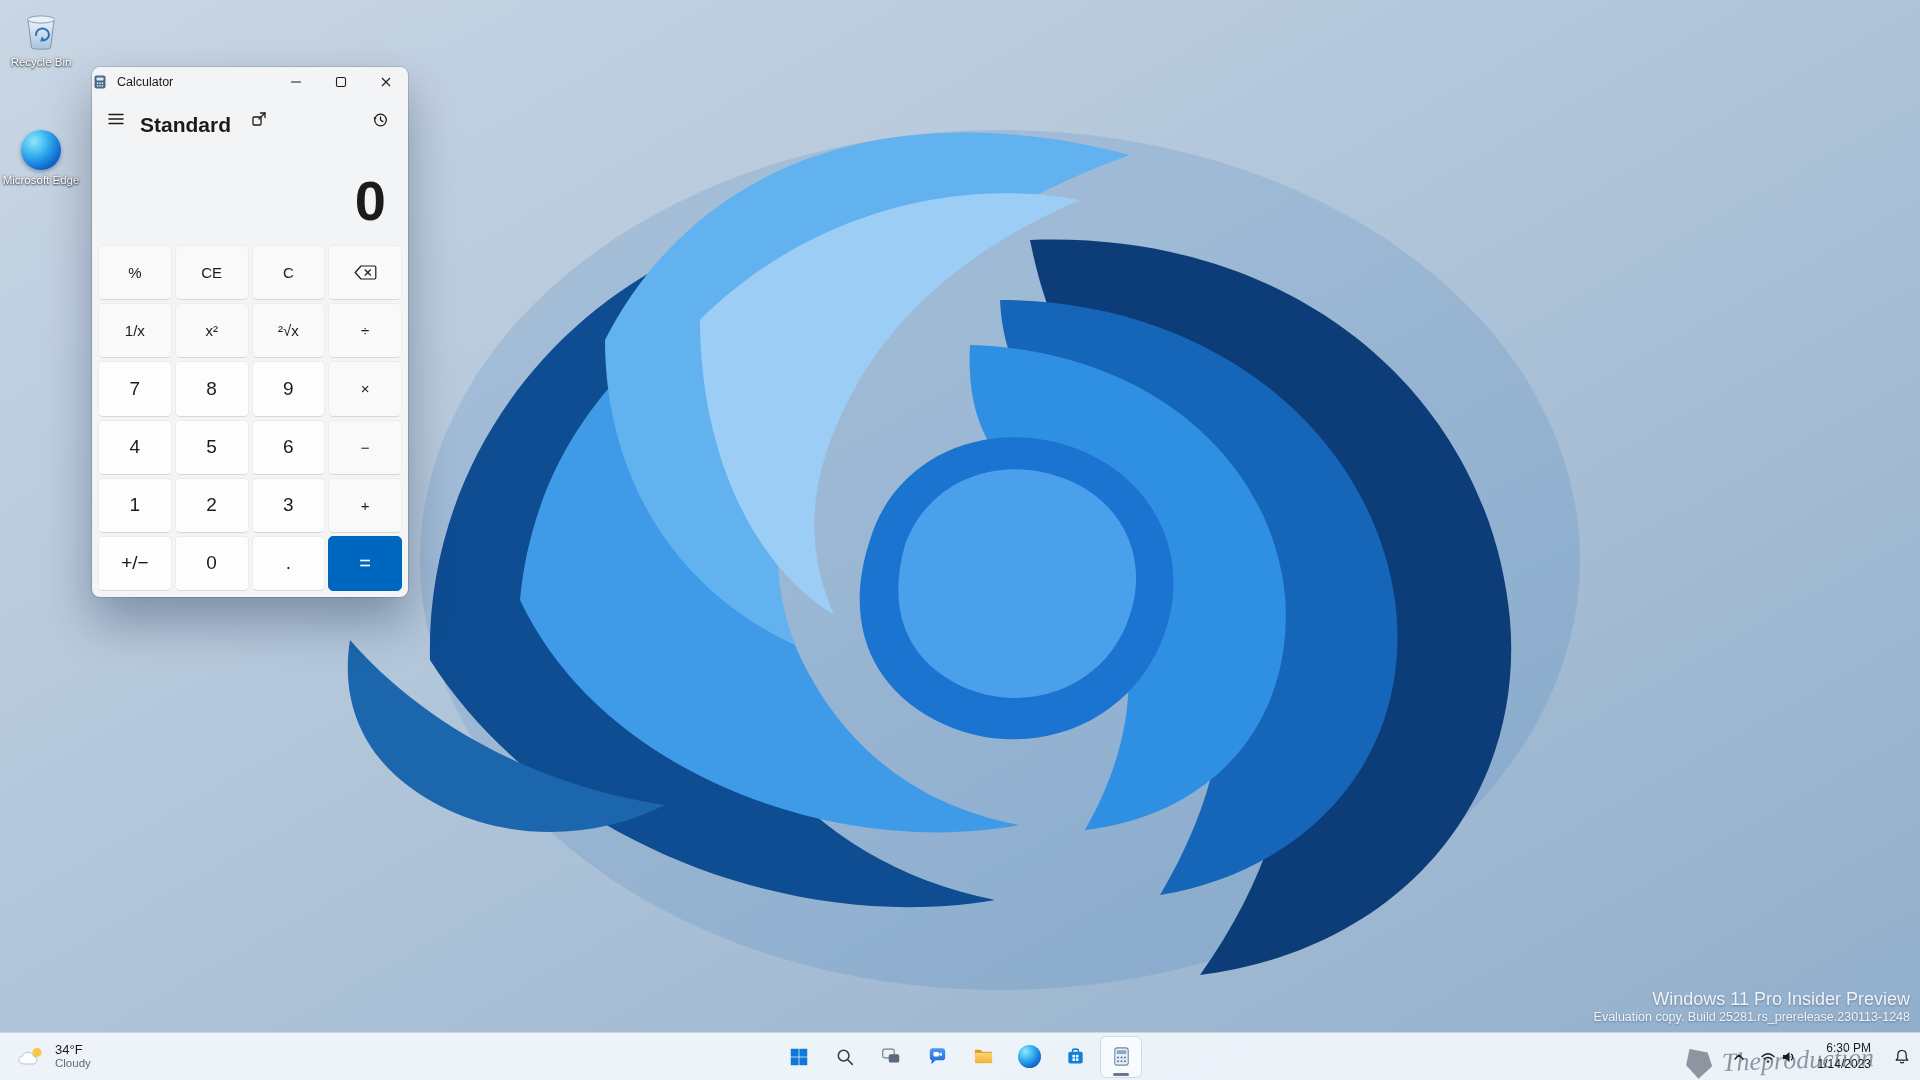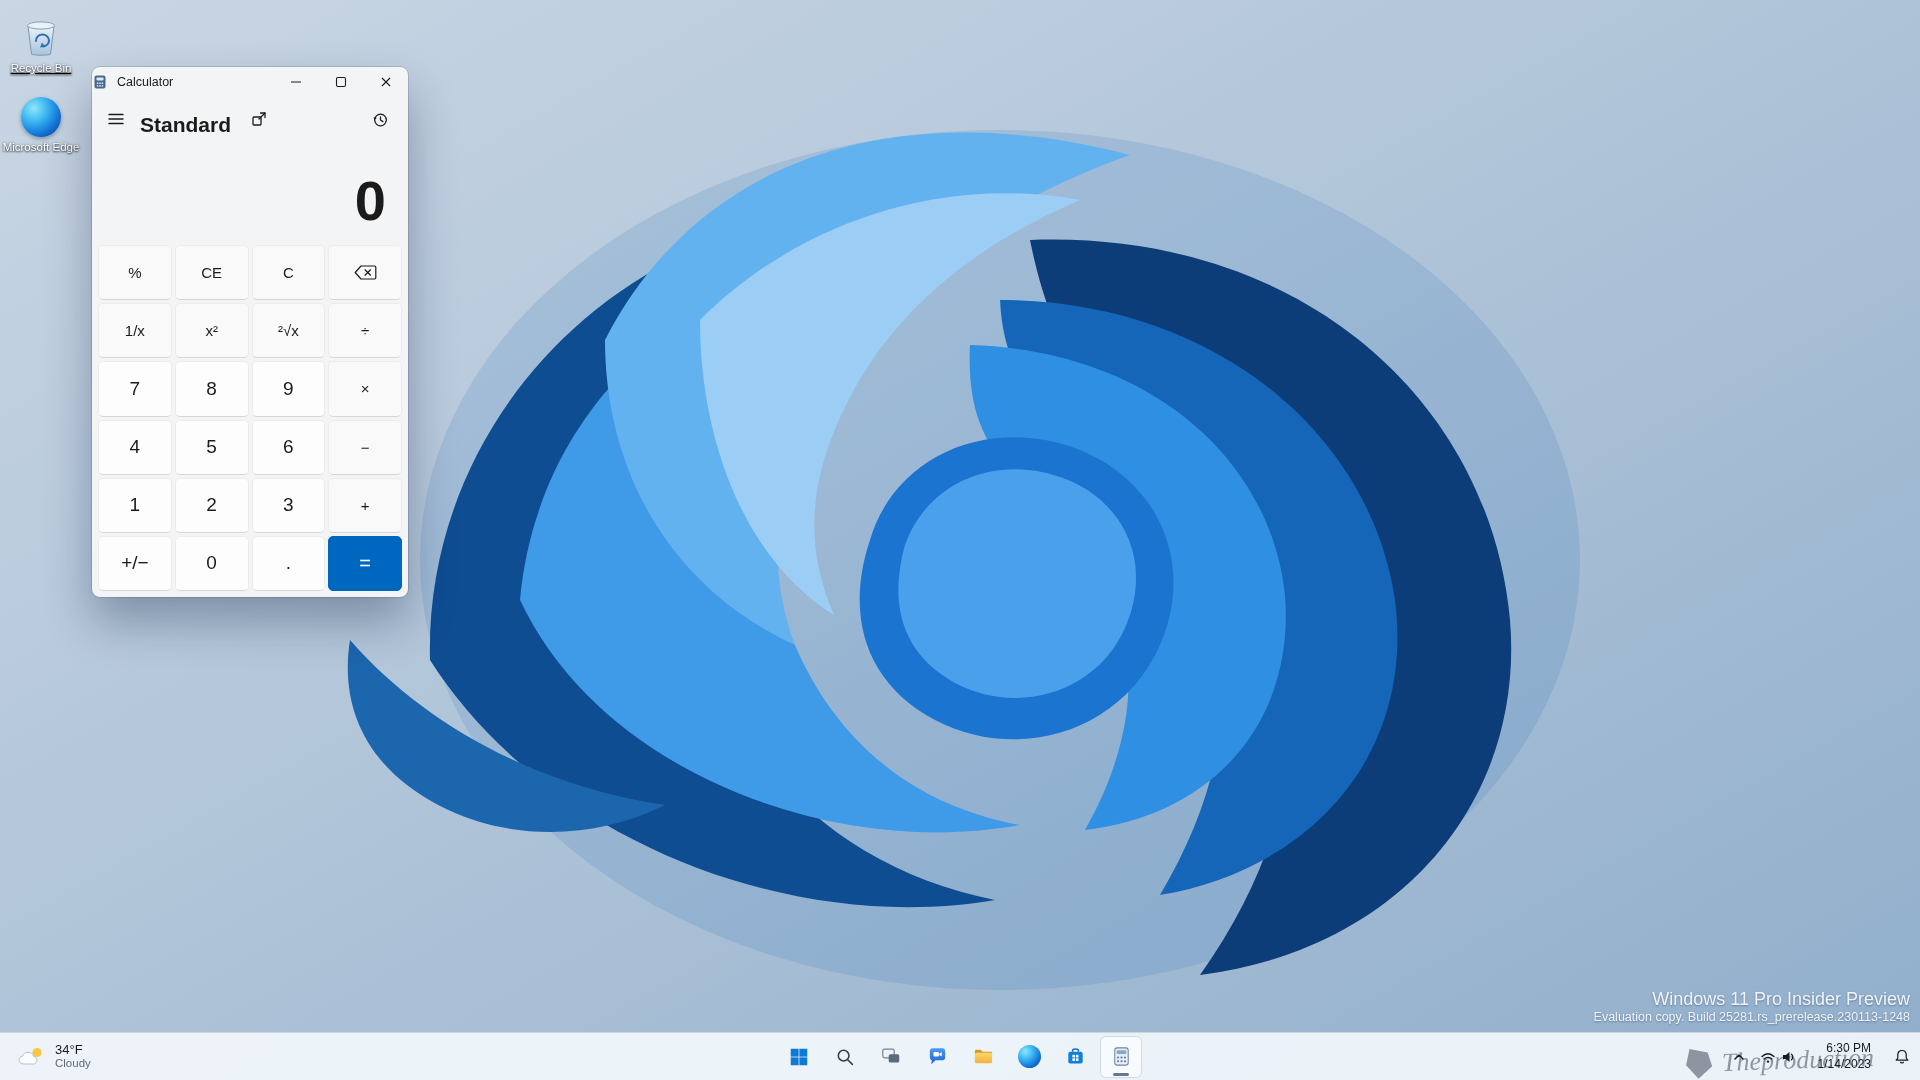--- a/index.html
+++ b/index.html
@@ -4,22 +4,22 @@
 <style>
   * { margin:0; padding:0; box-sizing:border-box; }
   html,body { width:1920px; height:1080px; overflow:hidden; }
   body { position:relative; font-family:"Liberation Sans","DejaVu Sans",sans-serif; background:#a9c0d6; }
 
   
   .wallpaper { position:absolute; inset:0; z-index:0; }
 
   
   .desktop-icon { position:absolute; width:78px; display:flex; flex-direction:column; align-items:center; gap:3px; z-index:2; cursor:default; }
-  #icon-recycle { left:2px; top:14px;text-decoration:underline; }
-  #icon-edge    { left:2px; top:97px; }
+  #icon-recycle { left:2px; top:8px; }
+  #icon-edge    { left:2px; top:130px; }
   .desktop-icon .dlabel { color:#fff; font-size:11.5px; line-height:1.25; text-align:center;
       text-shadow:0 1px 2px rgba(0,0,0,.75), 0 0 3px rgba(0,0,0,.45); }
   .edge-sphere { width:40px; height:40px; border-radius:50%;
       background:radial-gradient(circle at 32% 28%, #8ee7f8 0%, #49c0f2 28%, #1e8ce4 55%, #0d5fc0 78%, #0a4ba0 100%);
       box-shadow:0 2px 4px rgba(0,30,70,.35); }
 
   
   .calc { position:absolute; left:92px; top:67px; width:316px; height:530px; z-index:3;
       background:#f3f4f6; border-radius:8px; overflow:hidden; display:flex; flex-direction:column;
       box-shadow:0 24px 48px rgba(0,20,50,.32), 0 0 0 1px rgba(0,0,0,.12); }

